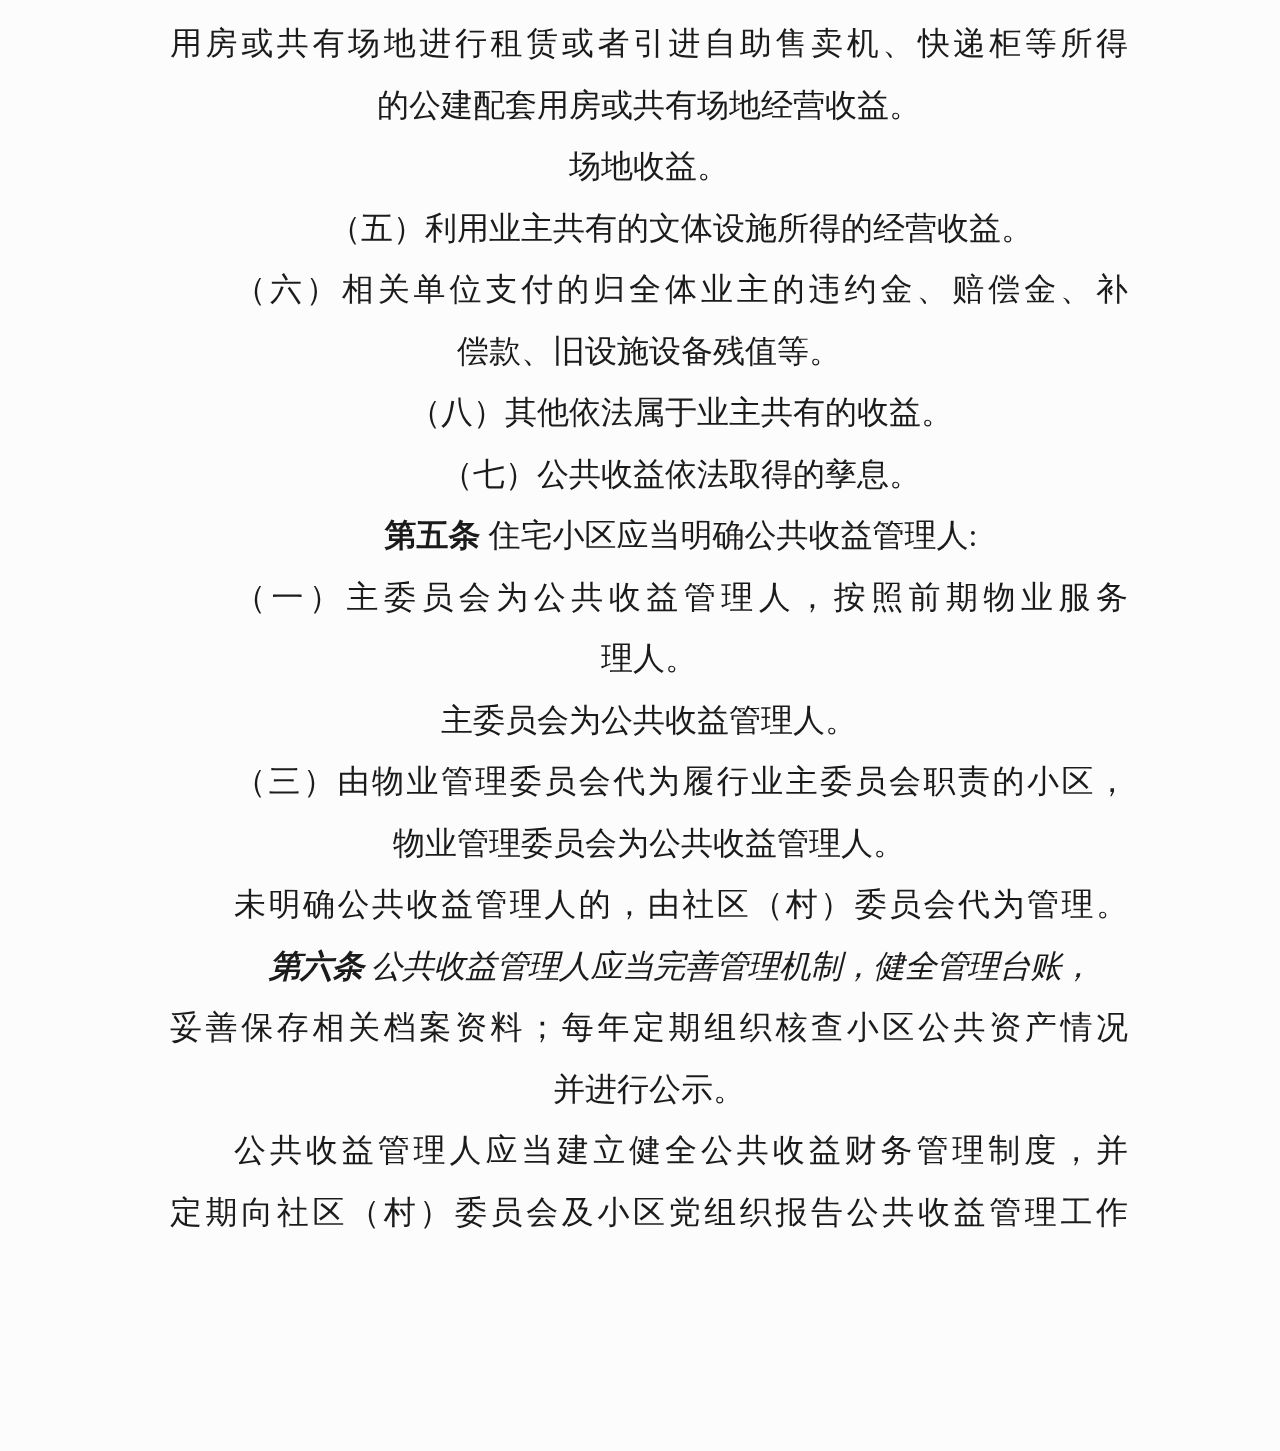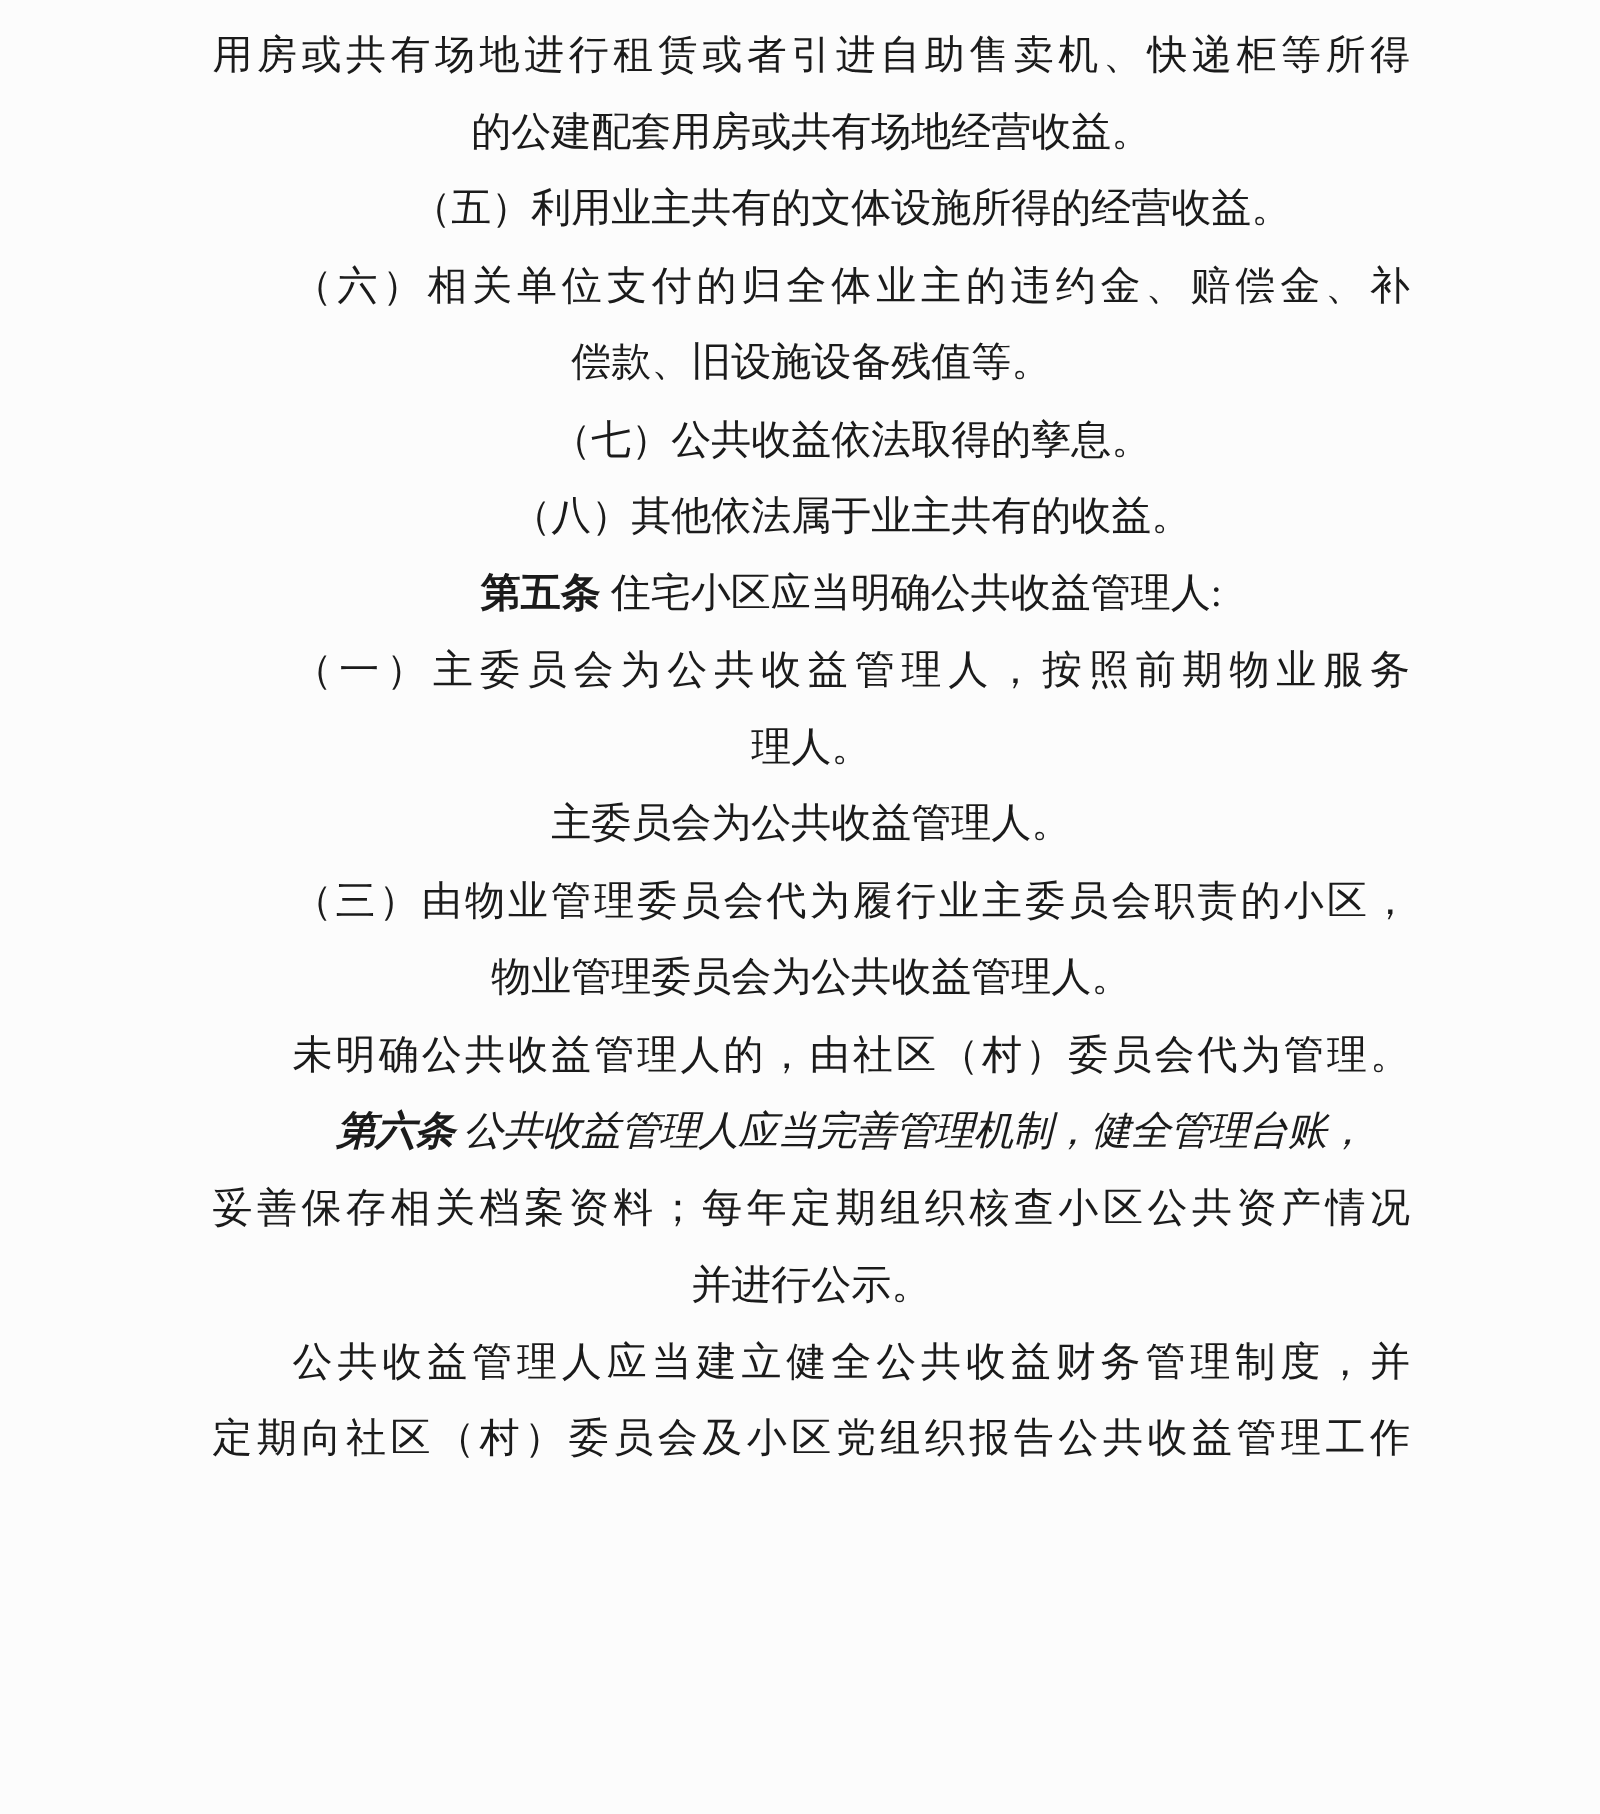--- a/index.html
+++ b/index.html
@@ -43,25 +43,26 @@
     font-family: "Liberation Sans", "DejaVu Sans", sans-serif;
     margin-top: 32px;
   }
 </style>
 </head>
 <body style="background: rgb(252, 252, 252);">
 
 <div class="page" style="color: rgb(27, 27, 27);">
   <div class="line j"><span>用房或共有场地进行租赁或者引进自助售卖机、快递柜等所得</span></div>
   <div class="line"><span>的公建配套用房或共有场地经营收益。</span></div>
+  <div class="line"><span>场地收益。</span></div>
   <div class="line ind"><span>（五）利用业主共有的文体设施所得的经营收益。</span></div>
   <div class="line j ind"><span>（六）相关单位支付的归全体业主的违约金、赔偿金、补</span></div>
   <div class="line"><span>偿款、旧设施设备残值等。</span></div>
+  <div class="line ind"><span>（八）其他依法属于业主共有的收益。</span></div>
   <div class="line ind"><span>（七）公共收益依法取得的孳息。</span></div>
-  <div class="line ind"><span>（八）其他依法属于业主共有的收益。</span></div>
   <div class="line ind"><b>第五条</b><span> 住宅小区应当明确公共收益管理人:</span></div>
   <div class="line j ind"><span>（一）主委员会为公共收益管理人，按照前期物业服务</span></div>
   <div class="line"><span>理人。</span></div>
   <div class="line"><span>主委员会为公共收益管理人。</span></div>
   <div class="line j ind"><span>（三）由物业管理委员会代为履行业主委员会职责的小区，</span></div>
   <div class="line"><span>物业管理委员会为公共收益管理人。</span></div>
   <div class="line j ind"><span>未明确公共收益管理人的，由社区（村）委员会代为管理。</span></div>
   <div class="line ind tight"><b>第六条</b><span> 公共收益管理人应当完善管理机制，健全管理台账，</span></div>
   <div class="line j"><span>妥善保存相关档案资料；每年定期组织核查小区公共资产情况</span></div>
   <div class="line"><span>并进行公示。</span></div>

